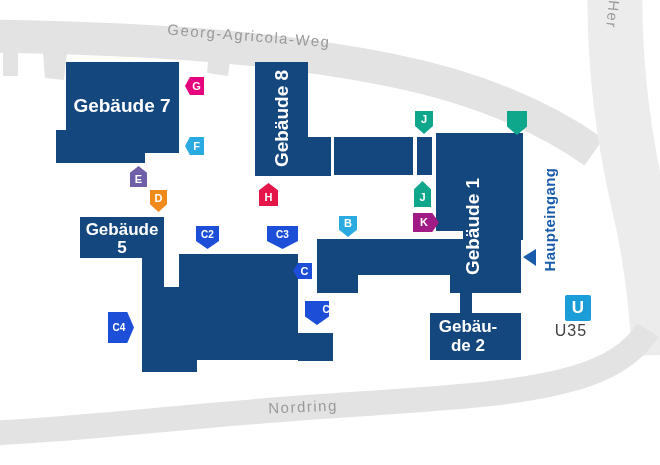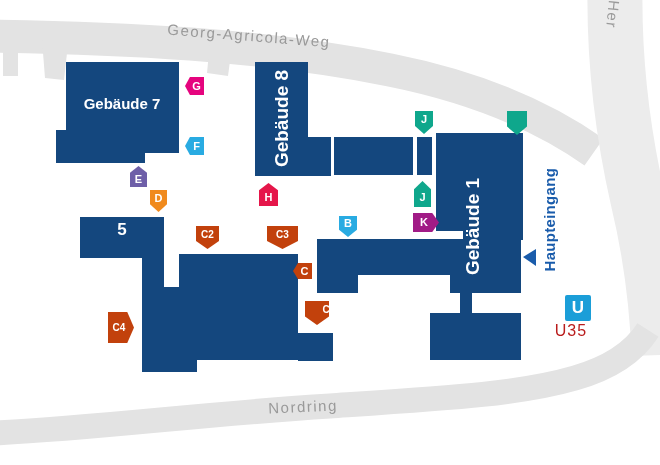--- a/index.html
+++ b/index.html
@@ -23,42 +23,42 @@
   .mk{
     position:absolute;display:flex;align-items:center;justify-content:center;
     color:#fff;font-weight:bold;font-size:11px;box-sizing:border-box;line-height:1;
   }
   .mk.small{font-size:10px;}
   .s-down{clip-path:polygon(0% 0%,100% 0%,100% 65%,50% 100%,0% 65%);padding-bottom:6px;}
   .s-up{clip-path:polygon(50% 0%,100% 32%,100% 100%,0% 100%,0% 32%);padding-top:6px;}
   .p-left{clip-path:polygon(26% 0%,100% 0%,100% 100%,26% 100%,0% 50%);padding-left:4px;}
   .p-right{clip-path:polygon(0% 0%,74% 0%,100% 50%,74% 100%,0% 100%);padding-right:4px;}
   .c-g{background:#e5047e;}.c-f{background:#29abe2;}.c-e{background:#6e5fa8;}
-  .c-d{background:#f08a1d;}.c-h{background:#e5164a;}.c-green{background:#c2410c;}
+  .c-d{background:#f08a1d;}.c-h{background:#e5164a;}.c-green{background:#1d4ed8;}
   .c-b{background:#29abe2;}.c-teal{background:#0fa78c;}.c-k{background:#a11b86;}
   
   .haupteingang{
     position:absolute;left:499px;top:213px;width:100px;text-align:center;
     color:#1a5cab;font-size:15px;font-weight:bold;letter-spacing:0.3px;
     transform:rotate(-90deg);transform-origin:center center;white-space:nowrap;
   }
   .entrance-arrow{
     position:absolute;left:523px;top:249px;width:0;height:0;
     border-top:8px solid transparent;border-bottom:9px solid transparent;
     border-right:13px solid #1a5cab;
   }
   
   .u-badge{
     position:absolute;left:565px;top:295px;width:26px;height:26px;border-radius:2px;
     background:#1b9ed8;color:#fff;font-weight:bold;font-size:17px;
     display:flex;align-items:center;justify-content:center;
   }
   .u-line{
     position:absolute;left:548px;top:322px;width:46px;text-align:center;
-    color:#b91c1c;font-size:16px;letter-spacing:1px;
+    color:#404040;font-size:16px;letter-spacing:1px;
   }
 </style>
 </head>
 <body>
 
 <div class="map-root">
 
   <svg width="660" height="465" viewBox="0 0 660 465">
 
     <g>
@@ -90,25 +90,30 @@
       <rect x="142" y="287" width="156" height="73"></rect>
       <rect x="142" y="360" width="55" height="12"></rect>
       <rect x="298" y="333" width="35" height="28"></rect>
     </g>
   </svg>
 
   <div class="street-label" style="left:158px;top:27px;width:182px;transform:rotate(4.5deg);">Georg-Agricola-Weg</div>
   <div class="street-label" style="left:260px;top:398px;width:86px;transform:rotate(-2.5deg);">Nordring</div>
   <div class="street-label" style="left:593px;top:6px;width:40px;transform:rotate(96deg);">Her</div>
 
-  <div class="bldg-label" style="left:72px;top:96px;width:100px;font-size:15px;">Gebäude 7</div>
+  <div class="bldg-label" style="left:72px;top:96px;width:100px;font-size:19px;">Gebäude 7</div>
   <div class="bldg-label vertical" style="left:226px;top:109px;width:110px;font-size:19px;">Gebäude 8</div>
   <div class="bldg-label vertical" style="left:415px;top:217px;width:114px;font-size:19px;">Gebäude 1</div>
   <div class="bldg-label" style="left:80px;top:221px;width:84px;font-size:17px;line-height:1.05;">
+    <div>Gebäude</div>
     <div>5</div>
+  </div>
+  <div class="bldg-label" style="left:425px;top:318px;width:86px;font-size:17px;line-height:1.1;">
+    <div>Gebäu-</div>
+    <div>de 2</div>
   </div>
 
   <div class="mk p-left c-g" style="left:185px;top:77px;width:19px;height:18px;">G</div>
   <div class="mk p-left c-f" style="left:185px;top:137px;width:19px;height:18px;">F</div>
   <div class="mk s-up c-e" style="left:130px;top:166px;width:17px;height:21px;">E</div>
   <div class="mk s-down c-d" style="left:150px;top:190px;width:17px;height:22px;">D</div>
   <div class="mk s-up c-h" style="left:259px;top:183px;width:19px;height:23px;">H</div>
   <div class="mk s-down c-green small" style="left:196px;top:226px;width:23px;height:23px;">C2</div>
   <div class="mk s-down c-green small" style="left:267px;top:226px;width:31px;height:23px;">C3</div>
   <div class="mk p-left c-green" style="left:293px;top:263px;width:19px;height:16px;">C</div>

